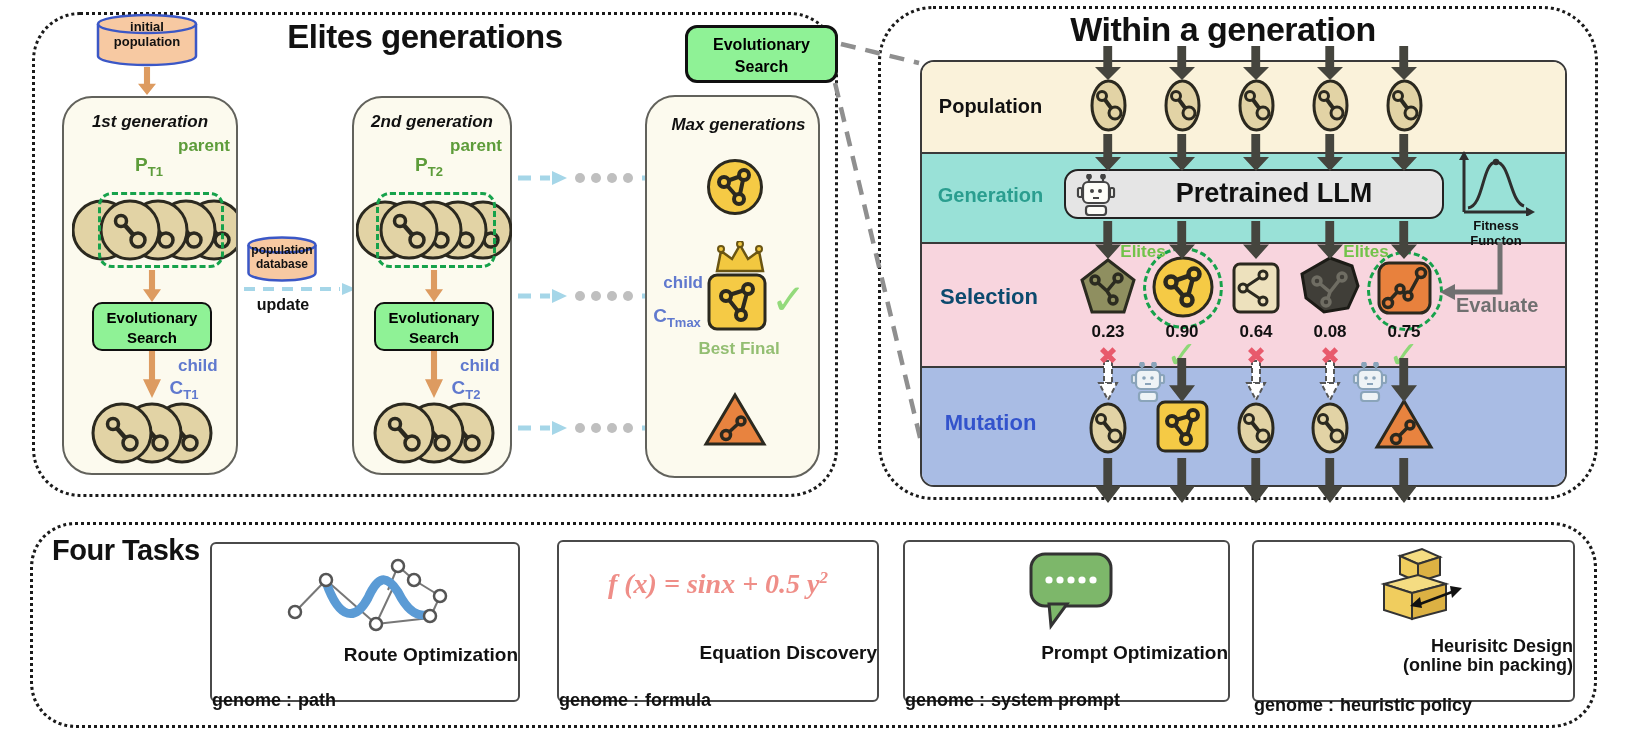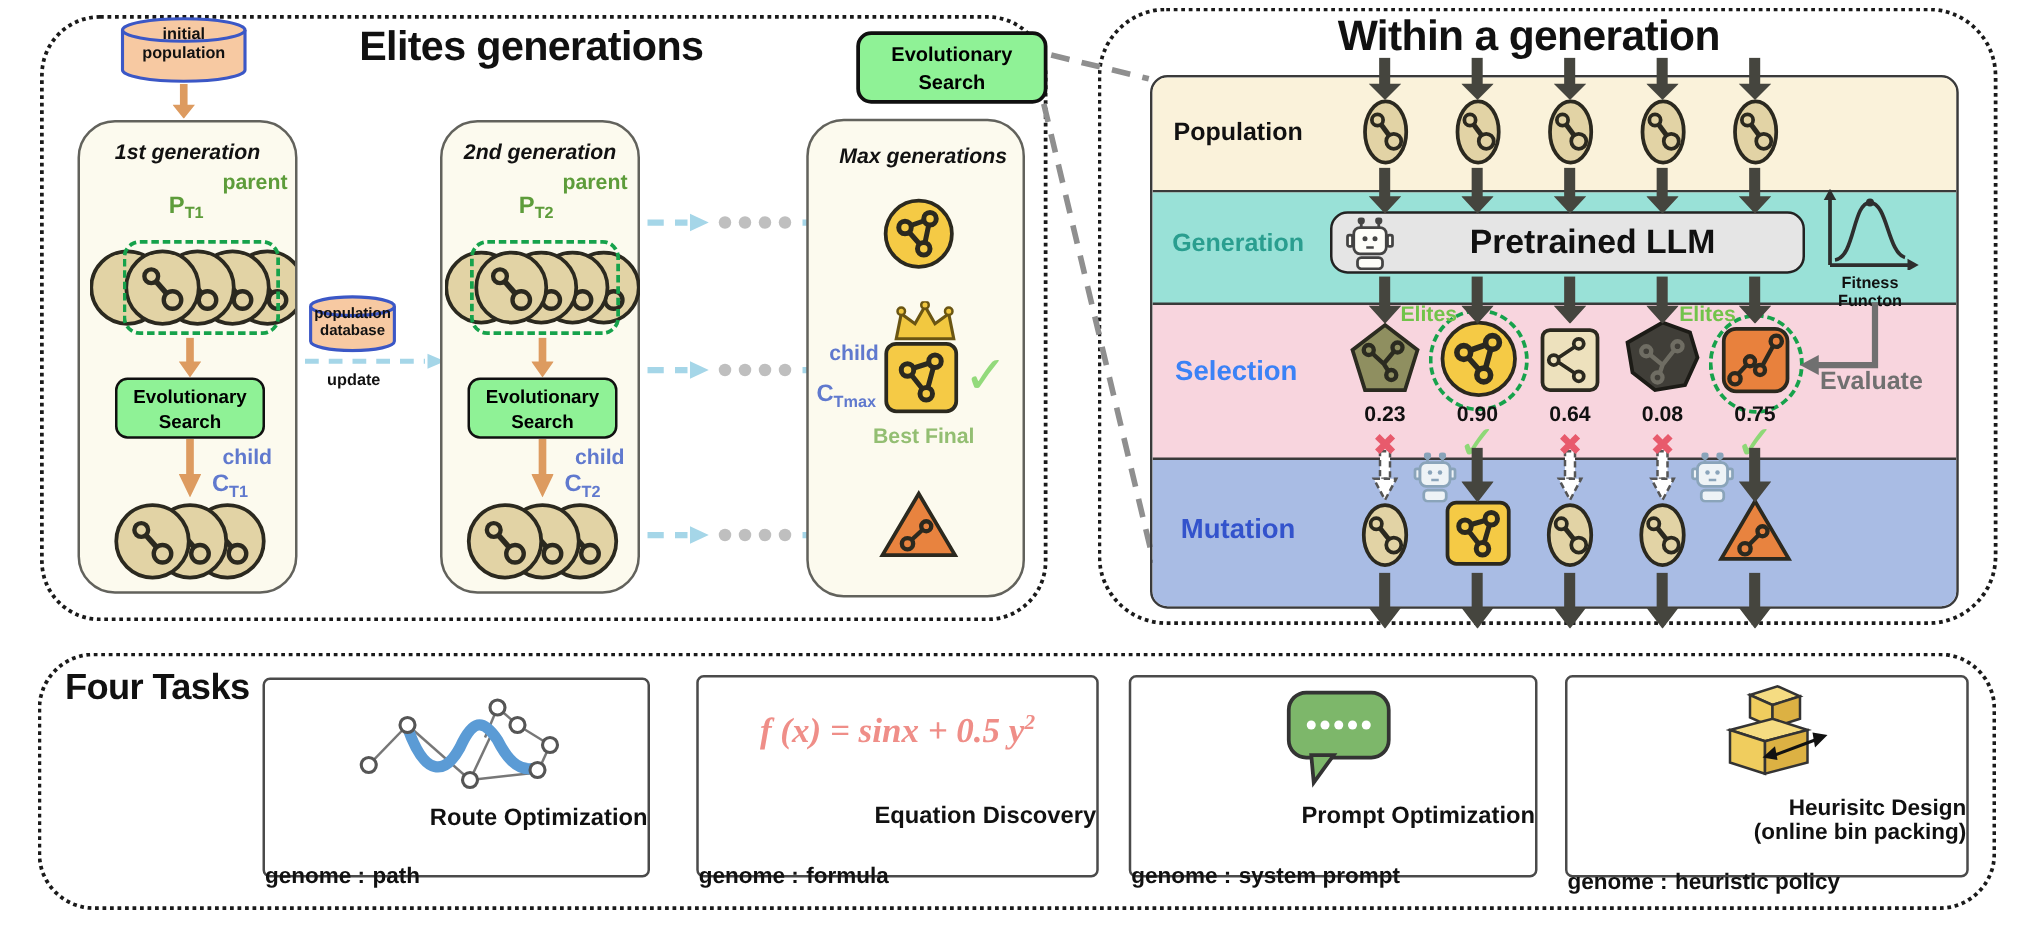--- a/index.html
+++ b/index.html
@@ -134,21 +134,21 @@
     <ellipse cx="36" cy="9" rx="33.5" ry="7.5" fill="#f7c9a2" stroke="#3b57c6" stroke-width="2.5"></ellipse>
   </svg>
   <div class="abs cyl-text z4" style="left:240px;top:243px;width:84px;font-size:12px;line-height:14px;">
     <div>population</div>
     <div>database</div>
   </div>
   <svg class="abs z2" style="left:242px;top:282px;" width="118" height="14">
     <line x1="2" y1="7" x2="98" y2="7" stroke="#a5d6e8" stroke-width="4" stroke-dasharray="11,8"></line>
     <polygon points="100,1 114,7 100,13" fill="#a5d6e8"></polygon>
   </svg>
-  <div class="abs" style="left:252px;top:296px;width:62px;text-align:center;font-weight:bold;font-size:13px;color:#111;z-index:2;">update</div>
+  <div class="abs" style="left:252px;top:296px;width:62px;text-align:center;font-weight:bold;font-size:16px;color:#111;z-index:2;">update</div>
 
   <div class="genbox" style="left:352px;top:96px;width:160px;height:379px;z-index:2;">
     <div class="genbox-title" style="top:14px;">2nd generation</div>
     <div class="abs lbl-green" style="left:72px;top:38px;width:76px;text-align:right;">parent</div>
     <div class="abs symwrap lbl-green" style="left:40px;top:56px;width:70px;text-align:center;"><span>P</span><sub>T2</sub></div>
 
     <svg class="abs" style="left:2px;top:100px;" width="156" height="64">
       <g stroke="#2b291f" fill="#e2d3a5">
         <circle cx="29" cy="32" r="28" stroke-width="3"></circle>
         <circle cx="127" cy="32" r="28" stroke-width="3"></circle>
@@ -281,21 +281,21 @@
 
   <div class="row-stack" style="left:920px;top:60px;width:647px;height:427px;">
     <div class="row" style="height:92px;background:#faf2da;"></div>
     <div class="row" style="height:90px;background:#99e1d7;"></div>
     <div class="row" style="height:124px;background:#f8d5de;"></div>
     <div class="row" style="height:121px;background:#a9bce4;"></div>
   </div>
 
   <div class="row-label" style="left:928px;top:95px;width:125px;font-size:20px;color:#111;">Population</div>
   <div class="row-label" style="left:928px;top:184px;width:125px;font-size:20px;color:#2a9e8f;">Generation</div>
-  <div class="row-label" style="left:924px;top:284px;width:130px;font-size:22px;color:#3b82f6;">Selection</div>
+  <div class="row-label" style="left:924px;top:284px;width:130px;font-size:22px;color:#0c4a6e;">Selection</div>
   <div class="row-label" style="left:928px;top:410px;width:125px;font-size:22px;color:#3353cc;text-align:center;">Mutation</div>
 
   <div class="dka" style="left:1095px;top:46px;height:34px;"></div>
   <div class="dka" style="left:1169px;top:46px;height:34px;"></div>
   <div class="dka" style="left:1243px;top:46px;height:34px;"></div>
   <div class="dka" style="left:1317px;top:46px;height:34px;"></div>
   <div class="dka" style="left:1391px;top:46px;height:34px;"></div>
 
   <svg class="abs z3" style="left:1090px;top:79px;" width="37" height="53">
       <ellipse cx="18.5" cy="26.5" rx="16.5" ry="24.5" fill="#e2d3a5" stroke="#2b291f" stroke-width="3"></ellipse>

